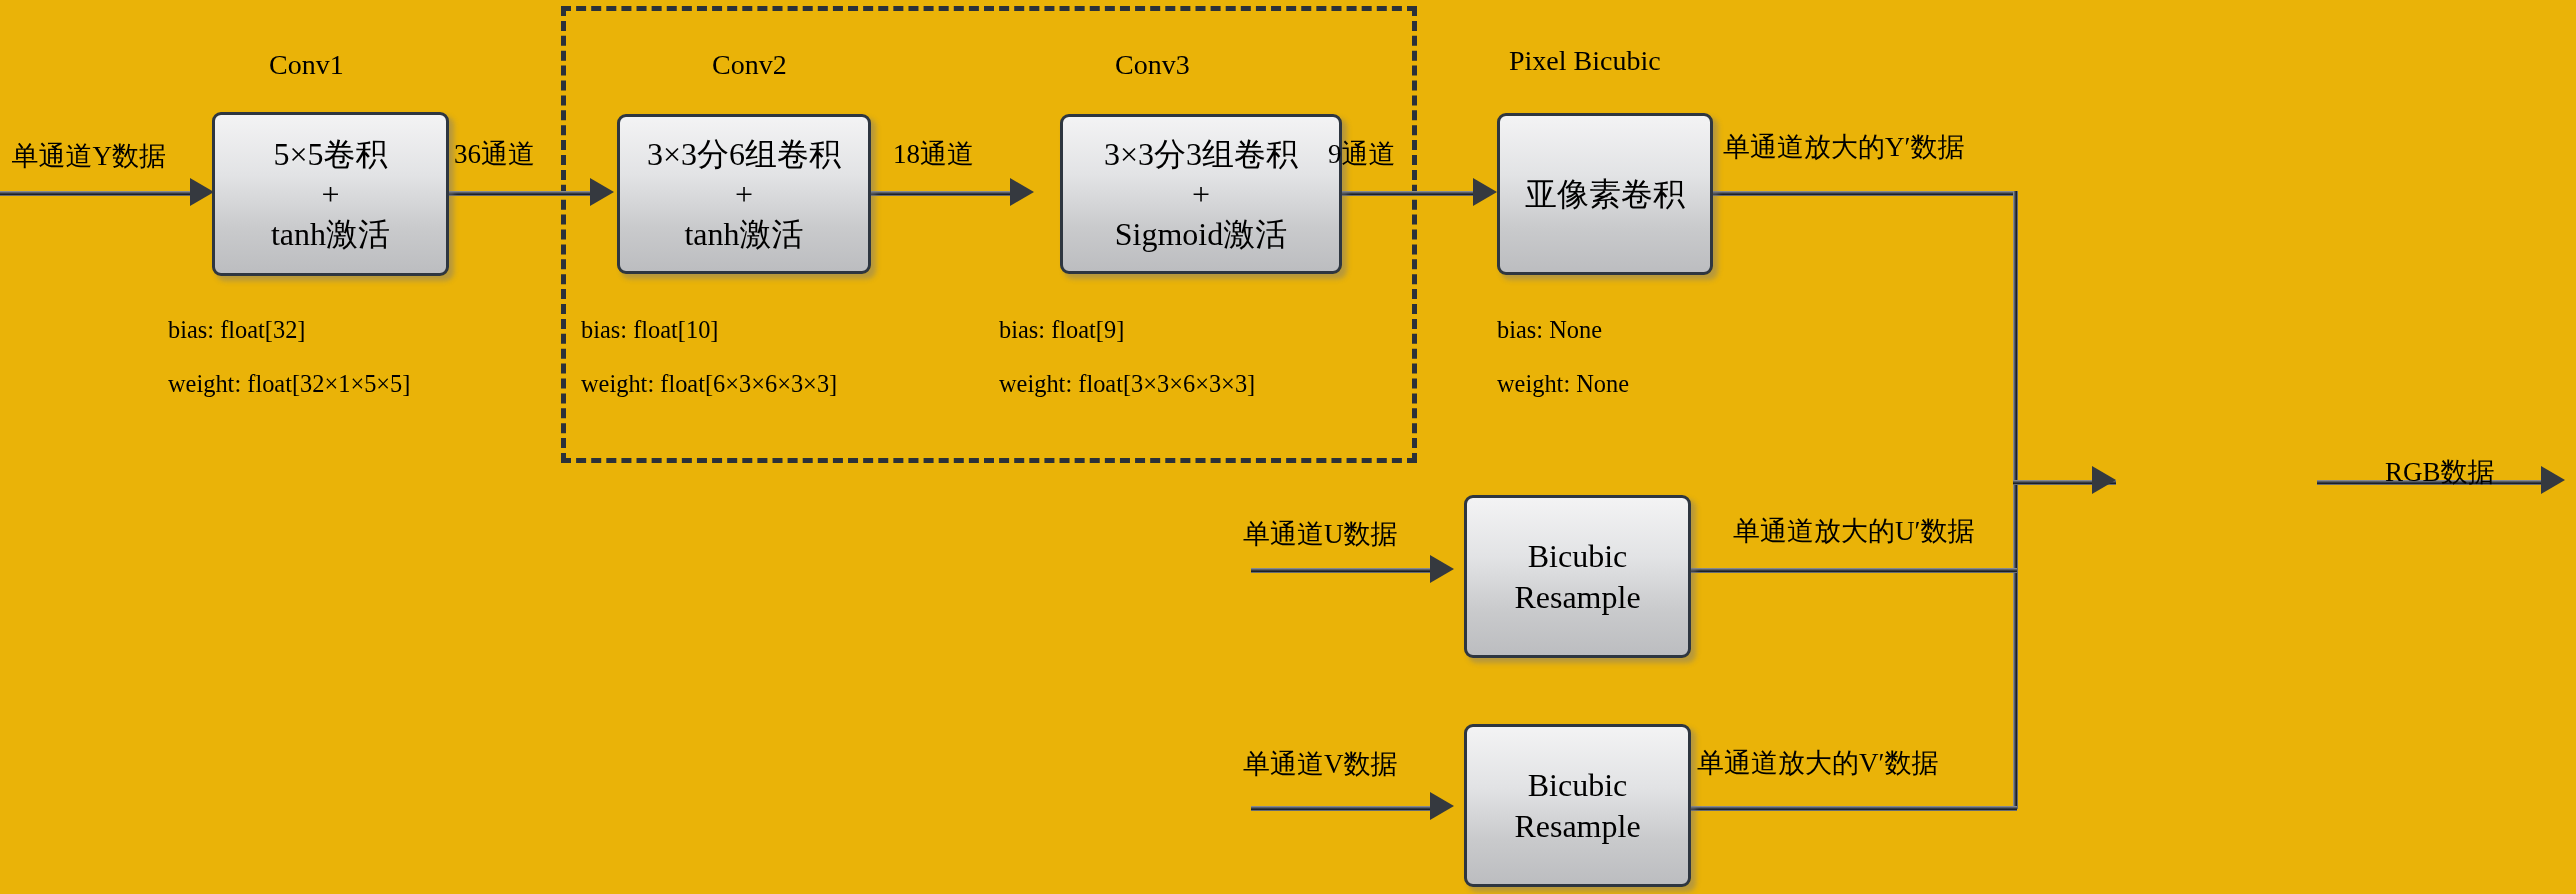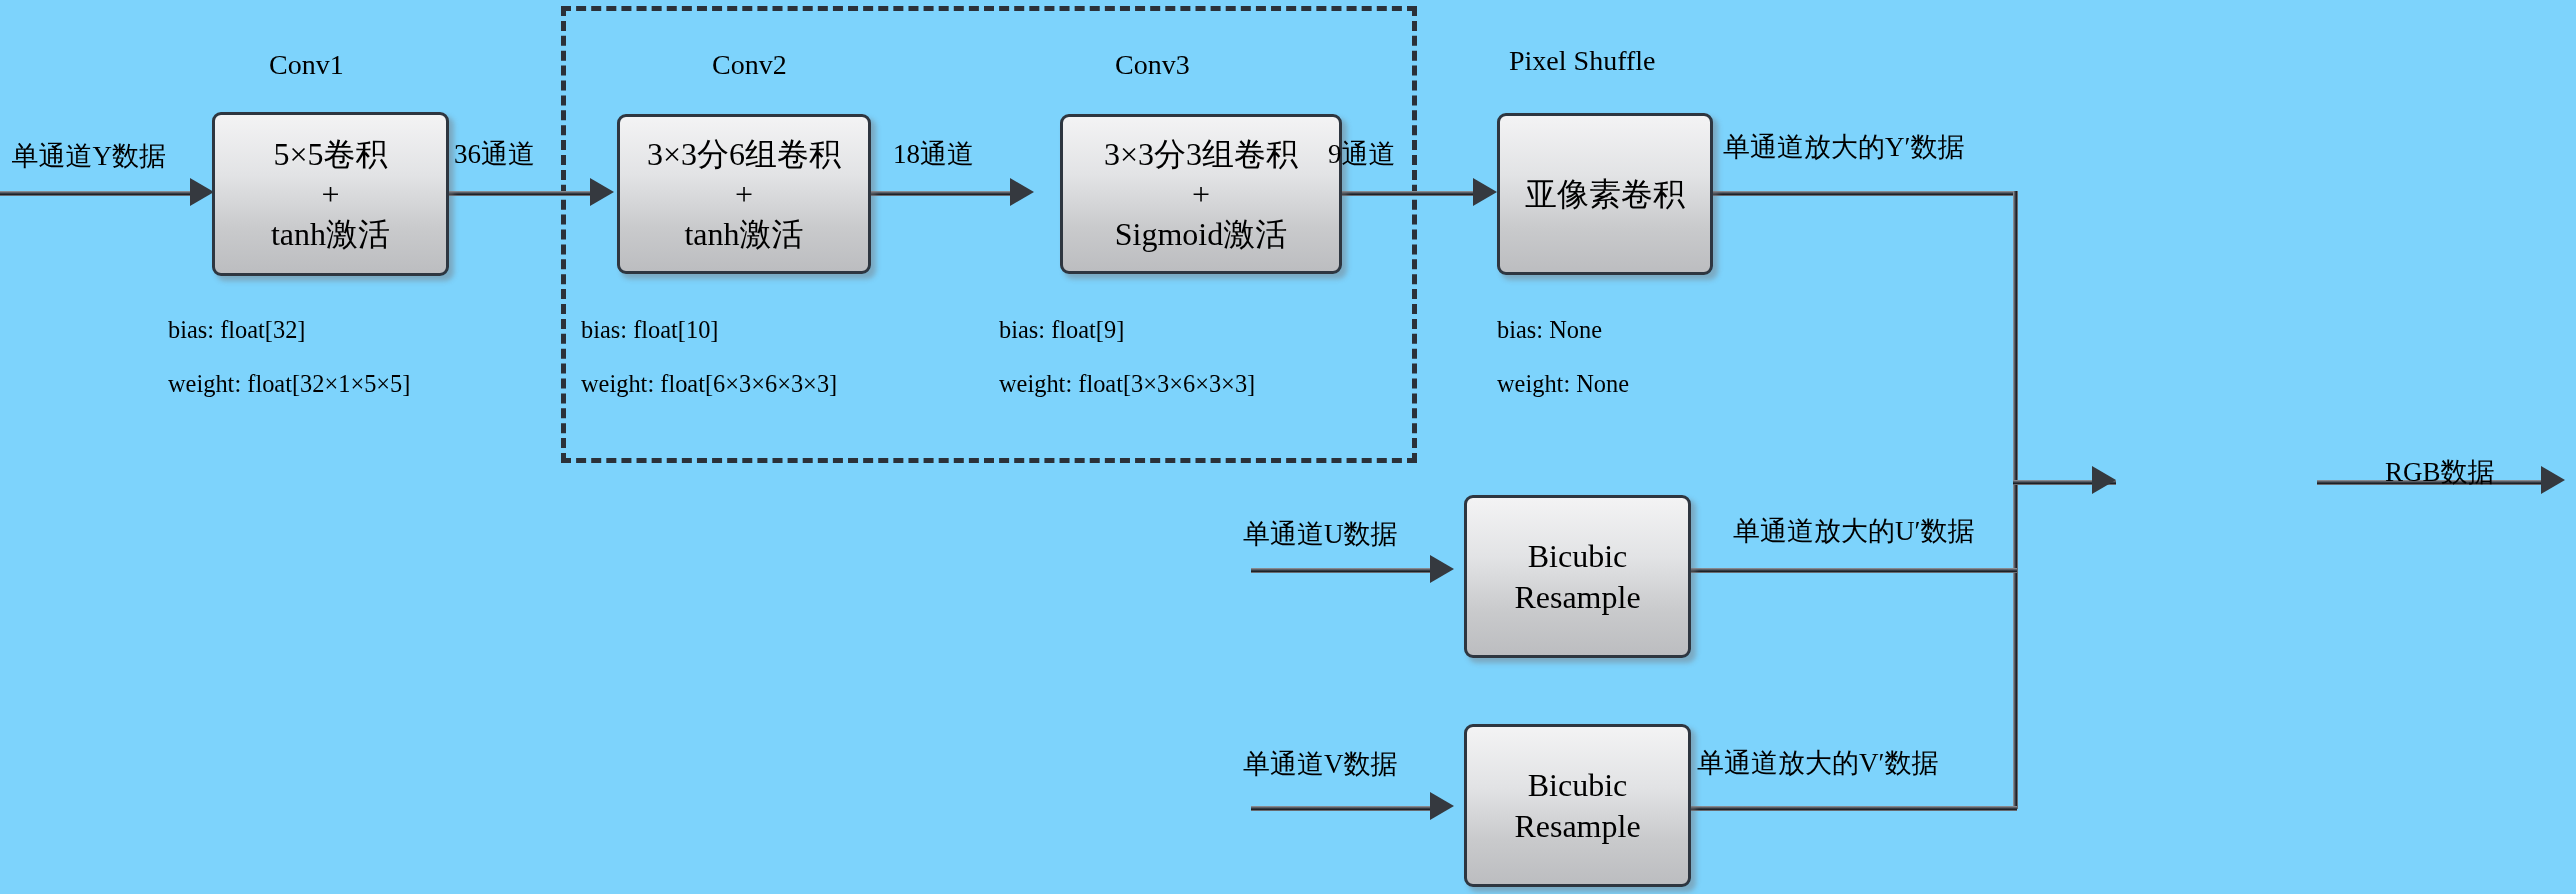--- a/index.html
+++ b/index.html
@@ -4,21 +4,21 @@
 <style>
   html, body {
     margin: 0;
     padding: 0;
     background: #ffffff;
   }
   #canvas {
     position: relative;
     width: 2576px;
     height: 894px;
-    background: #7dd3fc;
+    background: #eab308;
     font-family: "Liberation Serif", "DejaVu Serif", serif;
     overflow: hidden;
   }
   
   .node {
     position: absolute;
     box-sizing: border-box;
     border: 3.8px solid #2e3640;
     border-radius: 9px;
     background: linear-gradient(180deg, #f3f3f4 0%, #e2e3e5 38%, #c9cacc 72%, #bcbdc0 100%);
@@ -75,21 +75,21 @@
 </head>
 <body>
 
 <div id="canvas">
 
   <div class="dashbox" style="left:561px; top:6.4px; width:856px; height:457px;"></div>
 
   <div class="caption title-label" style="left:269px; top:50px;">Conv1</div>
   <div class="caption title-label" style="left:712px; top:50px;">Conv2</div>
   <div class="caption title-label" style="left:1115px; top:50px;">Conv3</div>
-  <div class="caption title-label" style="left:1509px; top:46px;">Pixel Shuffle</div>
+  <div class="caption title-label" style="left:1509px; top:46px;">Pixel Bicubic</div>
 
   <div class="hline" style="left:0px; top:191px; width:200px;"></div>
   <div class="arrow-r" style="left:190px; top:178px;"></div>
 
   <div class="hline" style="left:449px; top:191px; width:151px;"></div>
   <div class="arrow-r" style="left:590px; top:178px;"></div>
 
   <div class="hline" style="left:871px; top:191px; width:149px;"></div>
   <div class="arrow-r" style="left:1010px; top:178px;"></div>
 

